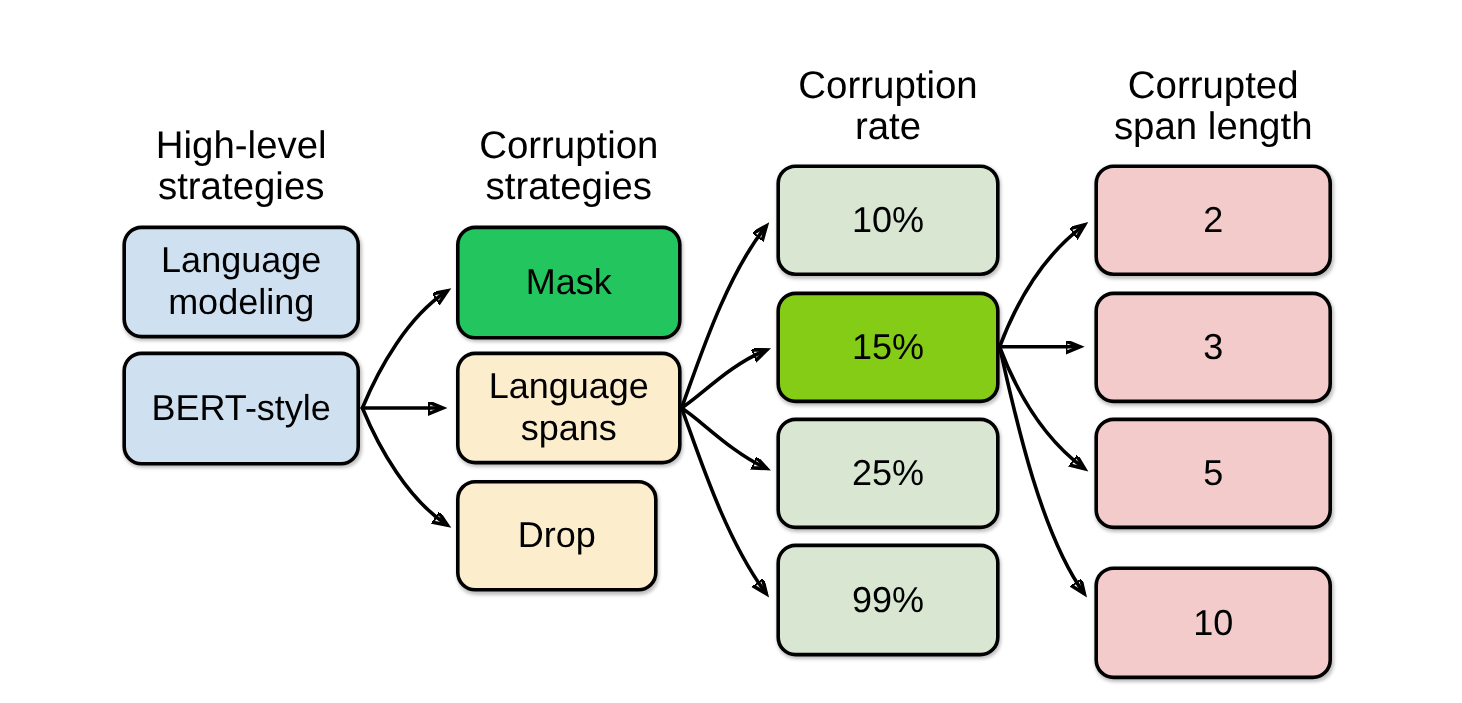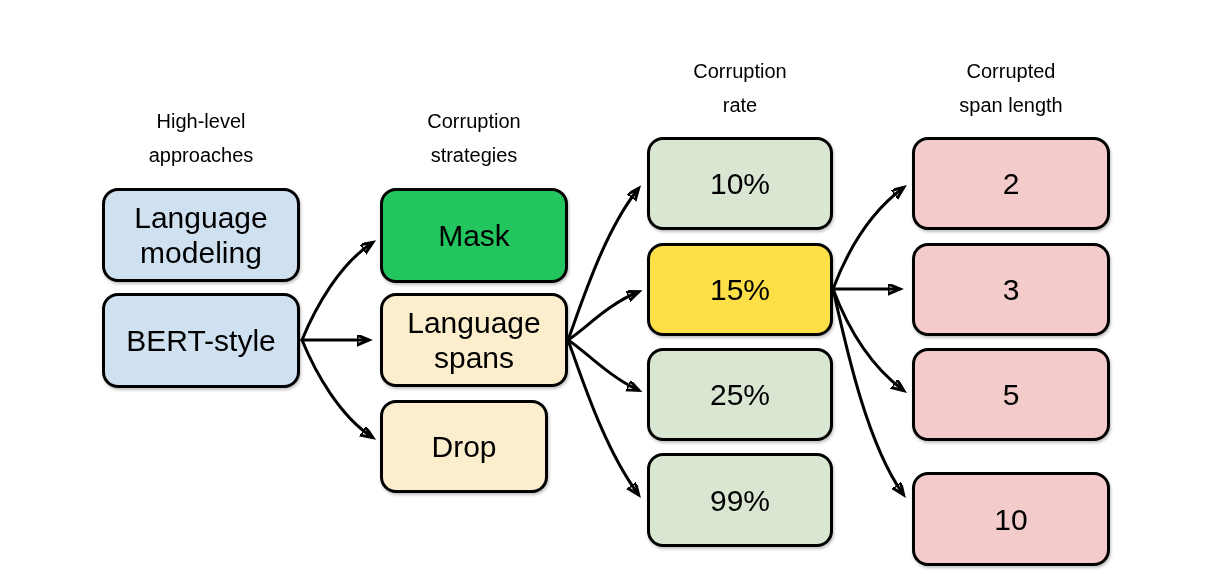--- a/index.html
+++ b/index.html
@@ -27,21 +27,21 @@
   .edges path {
     fill: none;
     stroke: #000000;
     stroke-width: 3;
     stroke-linecap: round;
   }
   .hdr {
     position: absolute;
     width: 280px;
     text-align: center;
-    font-size: 20px;
+    font-size: 32px;
     line-height: 34px;
     white-space: pre-line;
     color: #000000;
   }
   .box {
     position: absolute;
     box-sizing: border-box;
     border: 3px solid #000000;
     border-radius: 16px;
     display: flex;
@@ -73,39 +73,39 @@
     <path d="M 568 340 C 584 330, 608 304, 638 292" marker-end="url(#arrow)"></path>
     <path d="M 568 340 C 584 350, 608 376, 638 390" marker-end="url(#arrow)"></path>
     <path d="M 568 340 C 582 378, 604 448, 638 494" marker-end="url(#arrow)"></path>
     <path d="M 833 289 C 847 252, 868 214, 903 188" marker-end="url(#arrow)"></path>
     <path d="M 833 289 L 899 289" marker-end="url(#arrow)"></path>
     <path d="M 833 289 C 847 326, 868 364, 903 390" marker-end="url(#arrow)"></path>
     <path d="M 833 289 C 845 342, 866 442, 903 494" marker-end="url(#arrow)"></path>
   </svg>
 
   <div class="hdr" style="left:61px;  top:104px;">High-level
-approaches</div>
+strategies</div>
   <div class="hdr" style="left:334px; top:104px;">Corruption
 strategies</div>
   <div class="hdr" style="left:600px; top:54px;">Corruption
 rate</div>
   <div class="hdr" style="left:871px; top:54px;">Corrupted
 span length</div>
 
   <div class="box" style="left: 102px; top: 293px; width: 198px; height: 95px; background-color: rgb(207, 224, 240);">BERT-style</div>
   <div class="box" style="left: 102px; top: 188px; width: 198px; height: 94px; background-color: rgb(207, 224, 240);">Language
 modeling</div>
 
   <div class="box" style="left: 380px; top: 188px; width: 188px; height: 95px; background-color: #22c55e;">Mask</div>
   <div class="box" style="left: 380px; top: 293px; width: 188px; height: 94px; background-color: rgb(252, 238, 205);">Language
 spans</div>
   <div class="box" style="left: 380px; top: 400px; width: 168px; height: 93px; background-color: rgb(252, 238, 205);">Drop</div>
 
   <div class="box" style="left: 647px; top: 137px; width: 186px; height: 93px; background-color: rgb(217, 231, 210);">10%</div>
-  <div class="box" style="left: 647px; top: 243px; width: 186px; height: 93px; background-color: #fde047;">15%</div>
+  <div class="box" style="left: 647px; top: 243px; width: 186px; height: 93px; background-color: #84cc16;">15%</div>
   <div class="box" style="left: 647px; top: 348px; width: 186px; height: 93px; background-color: rgb(217, 231, 210);">25%</div>
   <div class="box" style="left: 647px; top: 453px; width: 186px; height: 94px; background-color: rgb(217, 231, 210);">99%</div>
 
   <div class="box" style="left: 912px; top: 137px; width: 198px; height: 93px; background-color: rgb(243, 203, 203);">2</div>
   <div class="box" style="left: 912px; top: 243px; width: 198px; height: 93px; background-color: rgb(243, 203, 203);">3</div>
   <div class="box" style="left: 912px; top: 348px; width: 198px; height: 93px; background-color: rgb(243, 203, 203);">5</div>
   <div class="box" style="left: 912px; top: 453px; width: 198px; height: 94px; background-color: rgb(243, 203, 203); margin-top: 19px;">10</div>
 
 </div>
 

